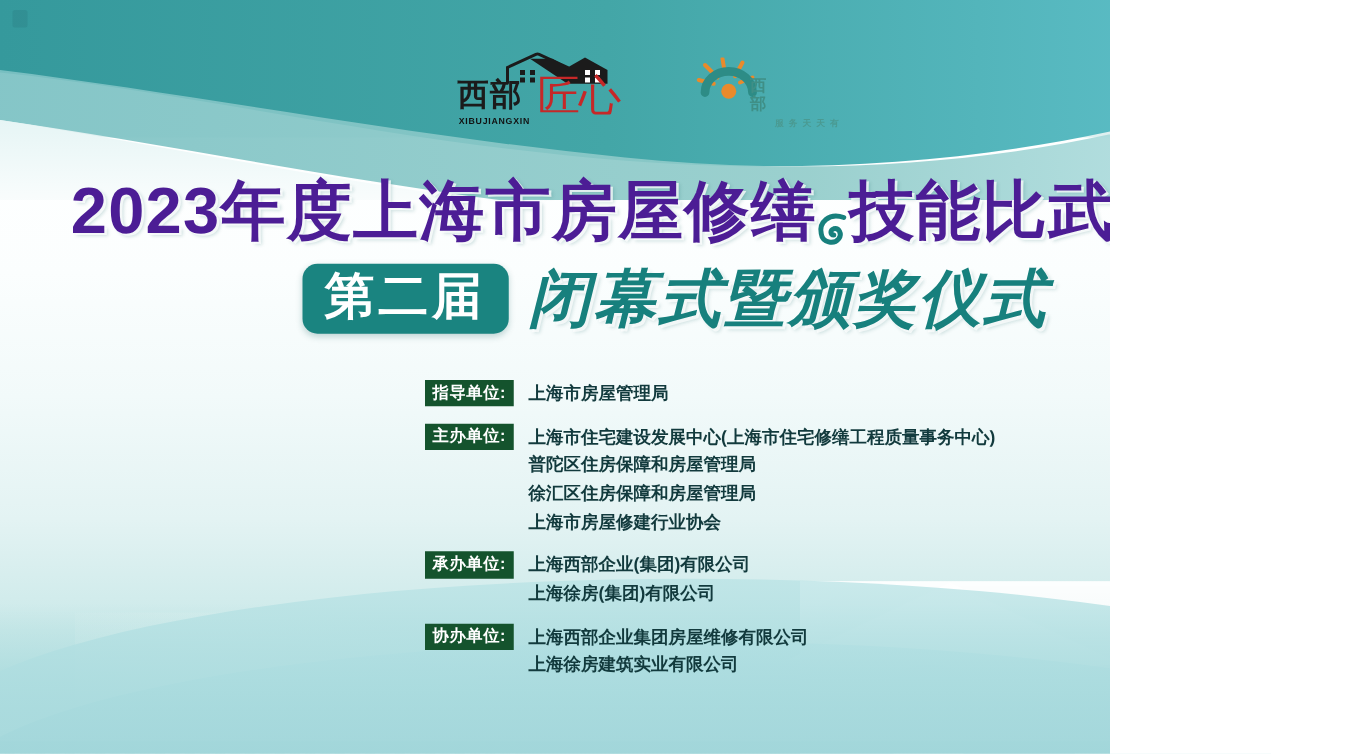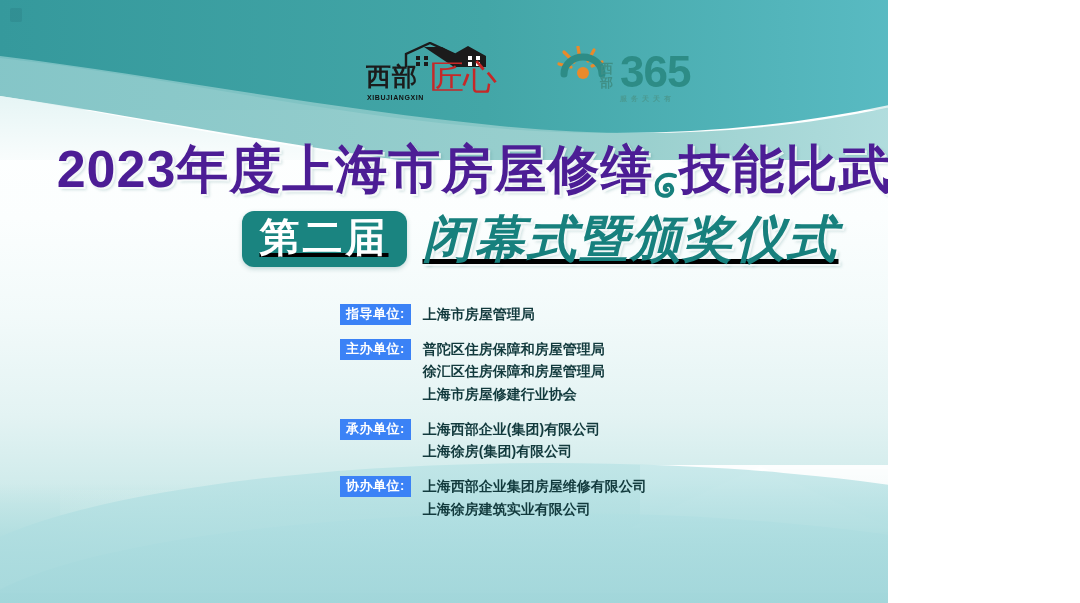--- a/index.html
+++ b/index.html
@@ -233,21 +233,20 @@
     position: relative;
     top: -2px;
   }
   .title-line2 {
     margin-top: 12px;
     display: flex;
     justify-content: center;
     align-items: center;
     gap: 16px;
     white-space: nowrap;
-    text-decoration: underline;
   }
   .badge-session {
     display: inline-block;
     background: #1a8480;
     color: #ffffff;
     font-size: 40px;
     font-weight: 900;
     padding: 4px 18px 8px;
     border-radius: 12px;
     letter-spacing: 3px;
@@ -270,21 +269,21 @@
     left: 340px; top: 303px;
     z-index: 5;
   }
   .credit-group {
     display: flex;
     align-items: flex-start;
     margin-bottom: 12px;
   }
   .credit-label {
     flex: 0 0 auto;
-    background: #3b82f6;
+    background: #14532d;
     color: #ffffff;
     font-size: 13px;
     font-weight: 700;
     padding: 3px 6px 4px;
     letter-spacing: .5px;
     line-height: 1.1;
     white-space: nowrap;
     margin-top: 1px;
   }
   .credit-values {
@@ -380,21 +379,20 @@
           <line x1="8" y1="6" x2="18" y2="16"></line>
           <line x1="22" y1="1" x2="24" y2="13"></line>
           <line x1="38" y1="4" x2="32" y2="15"></line>
           <line x1="3" y1="18" x2="15" y2="21"></line>
           <line x1="46" y1="16" x2="36" y2="20"></line>
         </g>
         <path d="M8,28 A19,17 0 0 1 46,28" fill="none" stroke="#2d8c86" stroke-width="7" stroke-linecap="round"></path>
         <circle cx="27" cy="27" r="6" fill="#e98a2b"></circle>
       </svg>
       <span class="xibu-small">西部</span>
-      <span class="num">365</span>
       <span class="slogan">服务天天有</span>
     </div>
   </div>
 
   <div class="title-block">
     <div class="title-line1">
       <span>2023年度上海市房屋修缮</span><span class="swirl-l"><svg viewBox="0 0 26 32" xmlns="http://www.w3.org/2000/svg">
             <path d="M22,6 C10,2 2,10 4,19 C5,26 14,28 18,23 C21,19 18,14 14,15 C11,16 11,20 14,20" fill="none" stroke="#17807d" stroke-width="4" stroke-linecap="round"></path>
           </svg></span><span>技能比武大赛</span><span class="swirl-r"><svg viewBox="0 0 26 32" xmlns="http://www.w3.org/2000/svg">
             <path d="M4,10 C16,6 24,14 22,23 C21,30 12,30 9,25 C7,21 10,17 13,18" fill="none" stroke="#17807d" stroke-width="4" stroke-linecap="round"></path>
@@ -409,20 +407,21 @@
   <div class="credits">
       <div class="credit-group">
         <span class="credit-label">指导单位:</span>
         <div class="credit-values">
           <div>上海市房屋管理局</div>
         </div>
       </div>
       <div class="credit-group">
         <span class="credit-label">主办单位:</span>
         <div class="credit-values">
+          <div>上海市住宅建设发展中心(上海市住宅修缮工程质量事务中心)</div>
           <div>普陀区住房保障和房屋管理局</div>
           <div>徐汇区住房保障和房屋管理局</div>
           <div>上海市房屋修建行业协会</div>
         </div>
       </div>
       <div class="credit-group">
         <span class="credit-label">承办单位:</span>
         <div class="credit-values">
           <div>上海西部企业(集团)有限公司</div>
           <div>上海徐房(集团)有限公司</div>

